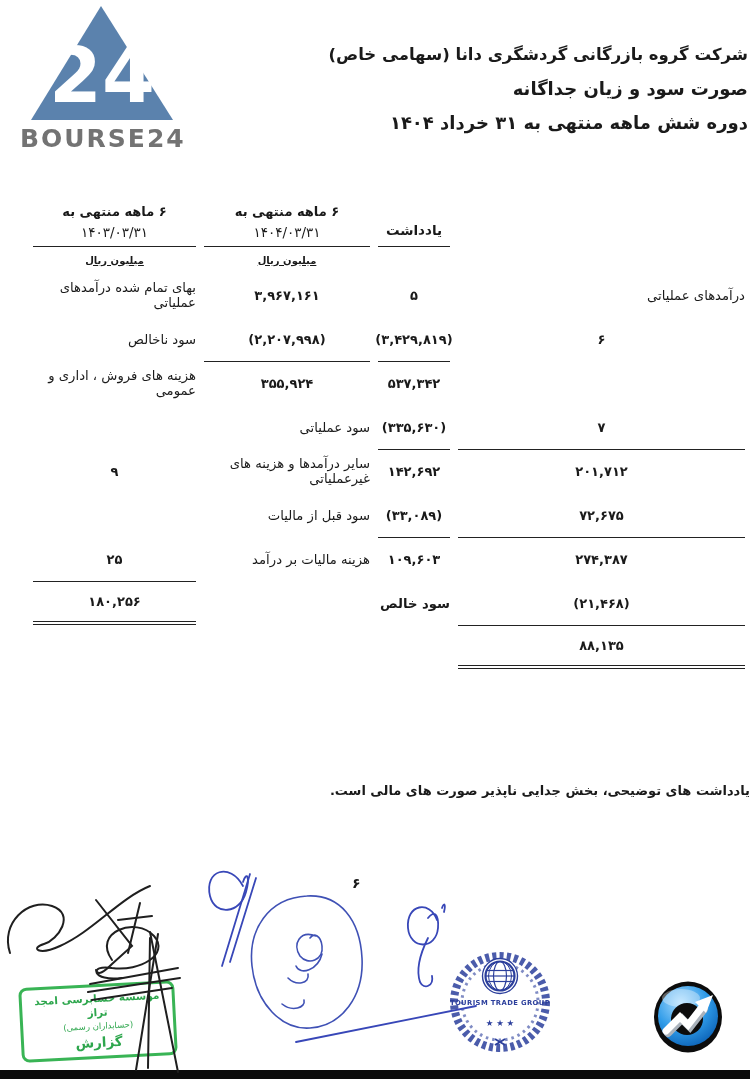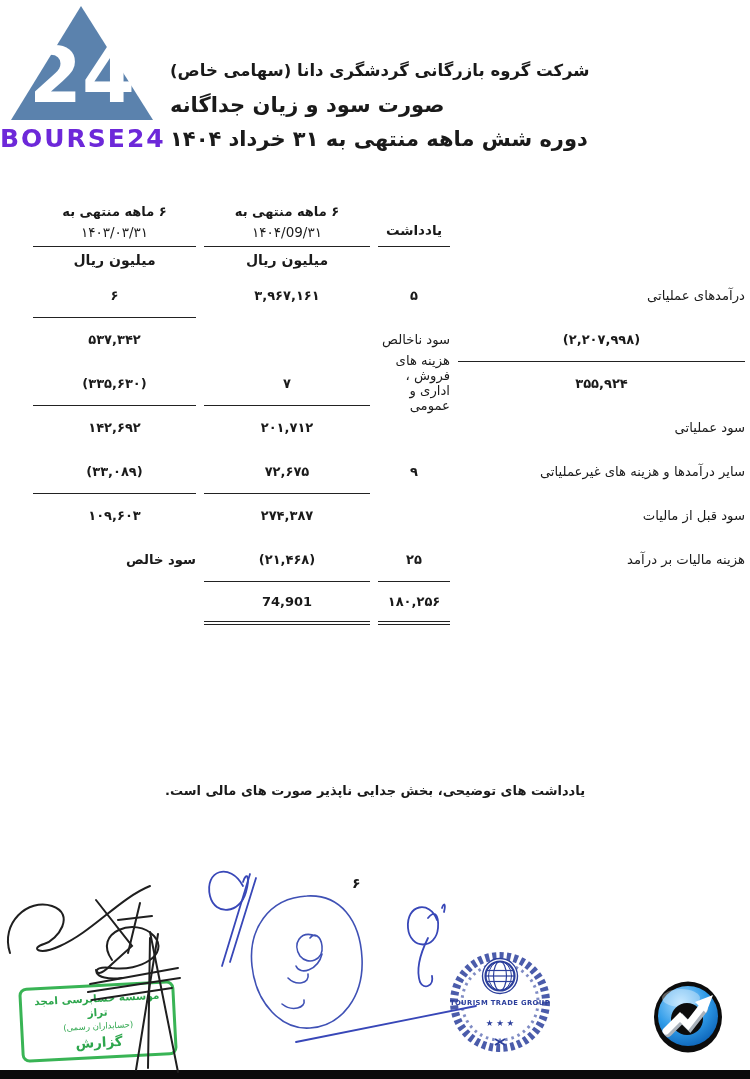--- a/index.html
+++ b/index.html
@@ -3,31 +3,31 @@
 <meta charset="utf-8">
 <style>
   html,body{margin:0;padding:0;}
   body{
     width:750px;height:1079px;position:relative;overflow:hidden;
     background:#ffffff;color:#1a1a1a;
     font-family:"DejaVu Sans",sans-serif;
     direction:rtl;
   }
   
-  .brand{position:absolute;left:0;top:4px;width:160px;direction:ltr;text-align:left;}
+  .brand{position:absolute;left:20px;top:4px;width:160px;direction:ltr;text-align:left;}
   .brand svg{display:block;margin:0 auto;}
   .wordmark{
-    font-size:25px;font-weight:bold;letter-spacing:2px;color:#6d28d9;
+    font-size:25px;font-weight:bold;letter-spacing:2px;color:#737373;
     margin-top:2px;white-space:nowrap;
   }
   
-  .doc-header{position:absolute;top:54px;left:170px;width:578px;text-align:left;}
+  .doc-header{position:absolute;top:38px;left:170px;width:578px;text-align:right;}
   .doc-header div{font-weight:bold;line-height:34px;}
   .h-line1{font-size:16.5px;}
-  .h-line2,.h-line3{font-size:21px;}
+  .h-line2,.h-line3{font-size:18px;}
   
   .fin-table{
     position:absolute;top:195px;right:5px;left:33px;
     display:grid;
     grid-template-columns:287px 72px 166px 163px;
     grid-template-rows:52px 26px repeat(9,44px);
     column-gap:8px;
     direction:rtl;
   }
   .cell{display:flex;align-items:center;}
@@ -35,32 +35,32 @@
     flex-direction:column;justify-content:flex-end;align-items:center;
     border-bottom:1.5px solid #222;padding-bottom:4px;
   }
   .h-col .period{font-size:13px;font-weight:bold;line-height:20px;}
   .h-col .date{font-size:13.5px;font-weight:normal;line-height:20px;direction:ltr;unicode-bidi:isolate;}
   .h-note{
     justify-content:center;align-items:flex-end;
     border-bottom:1.5px solid #222;padding-bottom:8px;
     font-size:13.5px;font-weight:bold;
   }
-  .h-unit{justify-content:center;font-size:14px;font-weight:600;}
+  .h-unit{justify-content:center;font-size:10px;font-weight:600;text-decoration:underline;}
   .c-label{font-size:13.2px;justify-content:flex-start;}
   .c-note{justify-content:center;font-size:13px;font-weight:bold;}
   .c-val{
     justify-content:center;font-size:13px;font-weight:bold;
     direction:ltr;unicode-bidi:isolate;
   }
   .rule-top{border-top:1.6px solid #222;}
   .rule-dbl{border-bottom:4px double #222;}
   .bold{font-weight:bold;}
   
-  .footnote{position:absolute;top:783px;left:0;right:0;text-align:center;font-size:13px;font-weight:bold;}
+  .footnote{position:absolute;top:783px;left:0;right:0;text-align:right;font-size:13px;font-weight:bold;}
   .page-number{position:absolute;top:875px;left:352px;font-size:14px;font-weight:bold;}
   
   .stamp{
     position:absolute;left:20px;top:984px;width:146px;
     border:3px solid #2fb04c;border-radius:8px;
     color:#23a244;text-align:center;
     transform:rotate(-3deg);
     padding:4px 2px 6px;z-index:2;opacity:.95;
   }
   .stamp .s1{font-size:10.5px;font-weight:bold;line-height:14px;}
@@ -88,37 +88,39 @@
   <div class="h-line2">صورت سود و زیان جداگانه</div>
   <div class="h-line3">دوره شش ماهه منتهی به ۳۱ خرداد ۱۴۰۴</div>
 </div>
 
 <div class="fin-table">
 
   <div class="cell"></div>
   <div class="cell h-note">یادداشت</div>
   <div class="cell h-col">
     <span class="period">۶ ماهه منتهی به</span>
-    <span class="date">۱۴۰۴/09/۳۱</span>
+    <span class="date">۱۴۰۴/۰۳/۳۱</span>
   </div>
   <div class="cell h-col">
     <span class="period">۶ ماهه منتهی به</span>
     <span class="date">۱۴۰۳/۰۳/۳۱</span>
   </div>
 
   <div class="cell"></div>
   <div class="cell"></div>
   <div class="cell h-unit">میلیون ریال</div>
   <div class="cell h-unit">میلیون ریال</div>
 
   <div class="cell c-label">درآمدهای عملیاتی</div>
   <div class="cell c-note">۵</div>
   <div class="cell c-val">۳,۹۶۷,۱۶۱</div>
 
+  <div class="cell c-label">بهای تمام شده درآمدهای عملیاتی</div>
   <div class="cell c-note">۶</div>
+  <div class="cell c-val">(۳,۴۲۹,۸۱۹)</div>
   <div class="cell c-val">(۲,۲۰۷,۹۹۸)</div>
 
   <div class="cell c-label">سود ناخالص</div>
   <div class="cell c-note"></div>
   <div class="cell c-val rule-top">۵۳۷,۳۴۲</div>
   <div class="cell c-val rule-top">۳۵۵,۹۲۴</div>
 
   <div class="cell c-label">هزینه های فروش ، اداری و عمومی</div>
   <div class="cell c-note">۷</div>
   <div class="cell c-val">(۳۳۵,۶۳۰)</div>
@@ -138,21 +140,21 @@
   <div class="cell c-val rule-top">۲۷۴,۳۸۷</div>
   <div class="cell c-val rule-top">۱۰۹,۶۰۳</div>
 
   <div class="cell c-label">هزینه مالیات بر درآمد</div>
   <div class="cell c-note">۲۵</div>
   <div class="cell c-val">(۲۱,۴۶۸)</div>
 
   <div class="cell c-label bold">سود خالص</div>
   <div class="cell c-note"></div>
   <div class="cell c-val rule-top rule-dbl">۱۸۰,۲۵۶</div>
-  <div class="cell c-val rule-top rule-dbl">74,901</div>
+  <div class="cell c-val rule-top rule-dbl">۸۸,۱۳۵</div>
 </div>
 
 <div class="footnote">یادداشت های توضیحی، بخش جدایی ناپذیر صورت های مالی است.</div>
 <div class="page-number">۶</div>
 
 <div class="stamp">
   <div class="s1">موسسه حسابرسی امجد تراز</div>
   <div class="s2">(حسابداران رسمی)</div>
   <div class="s3">گزارش</div>
 </div>

